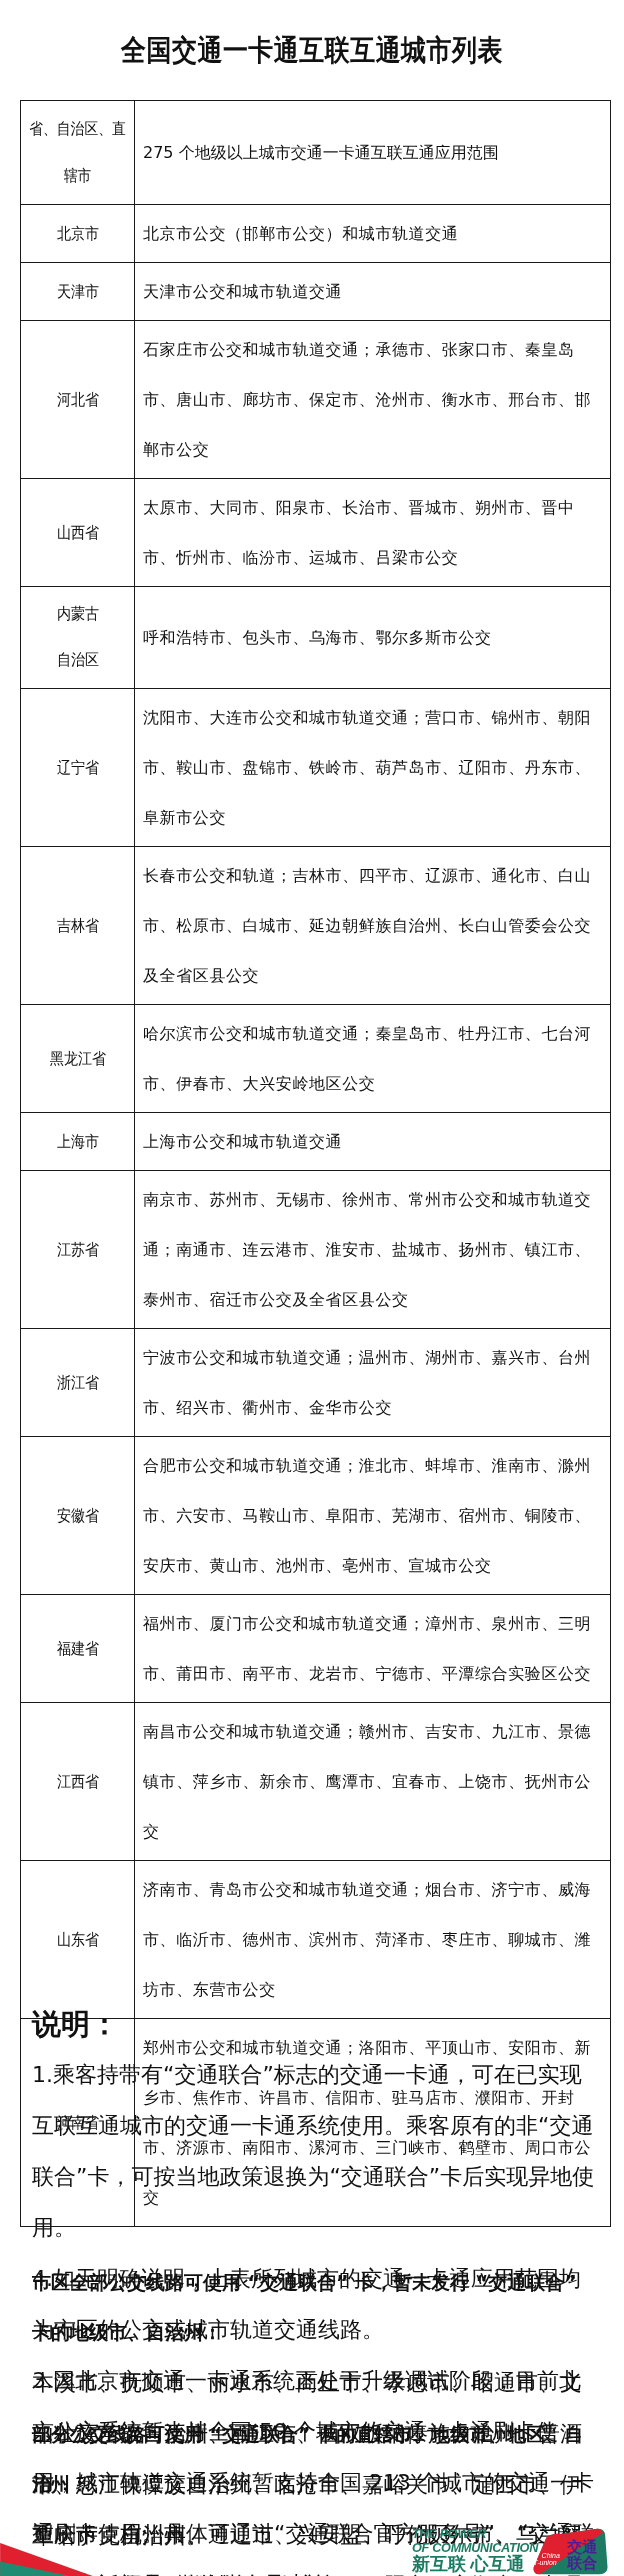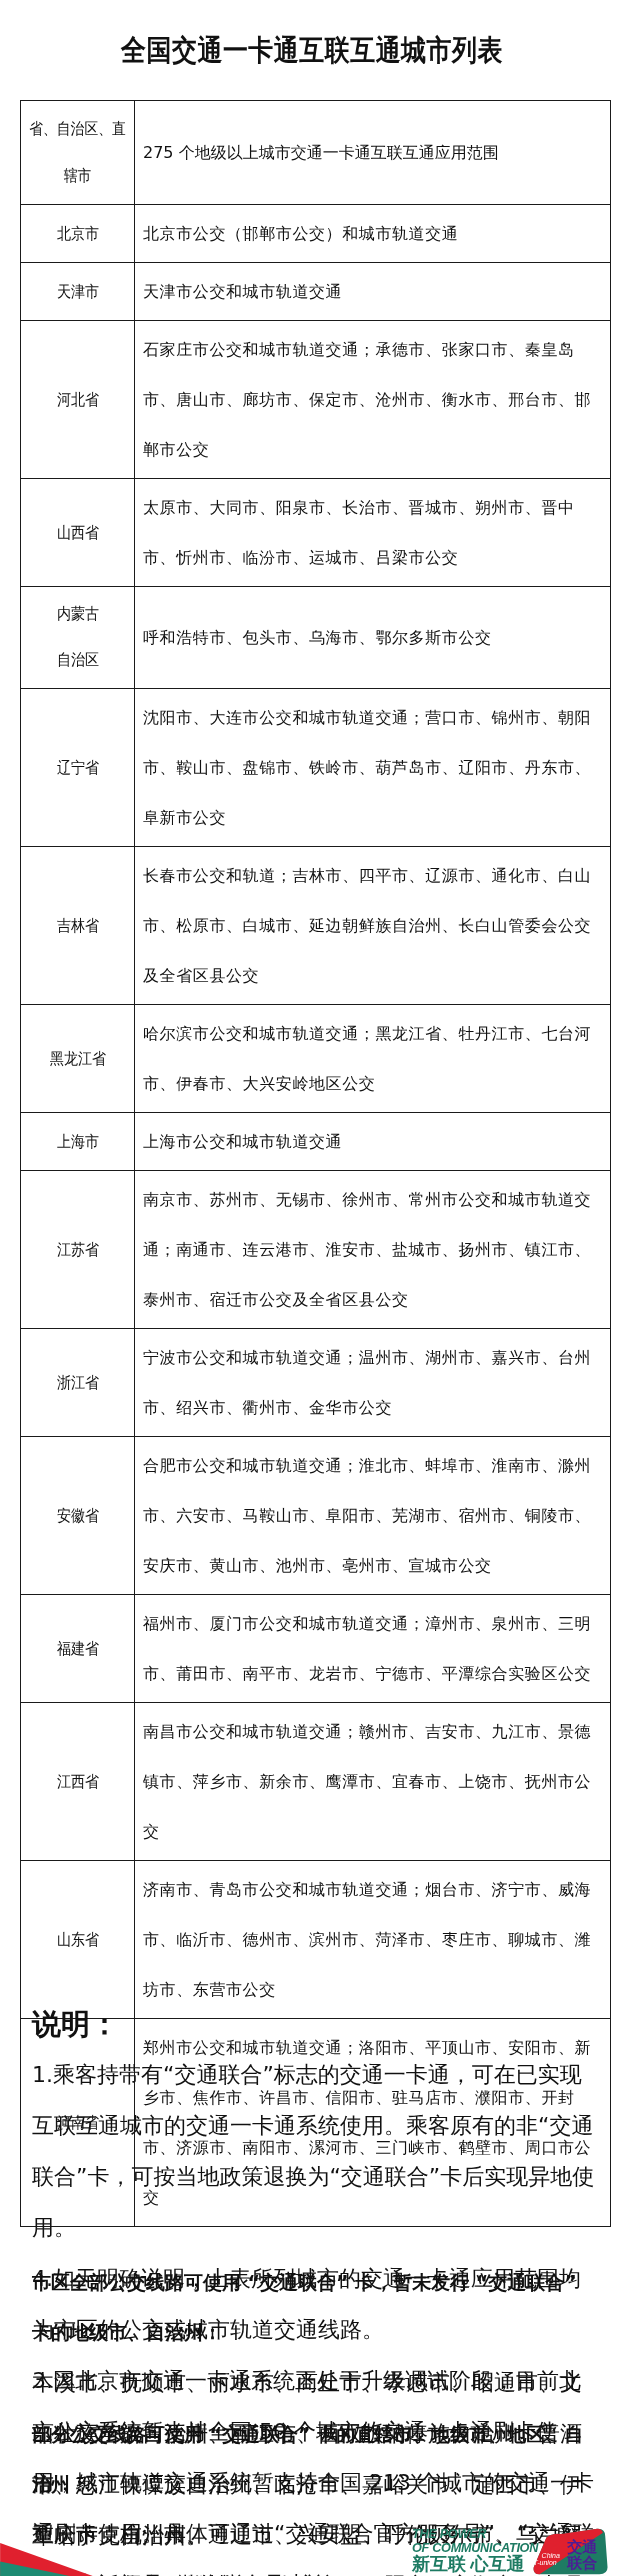--- a/index.html
+++ b/index.html
@@ -136,21 +136,21 @@
       </tr>
       <tr>
         <td class="col-prov"><span class="prov-text">吉林省</span></td>
         <td class="col-scope">
           <span class="scope-text">长春市公交和轨道；吉林市、四平市、辽源市、通化市、白山市、松原市、白城市、延边朝鲜族自治州、长白山管委会公交及全省区县公交</span>
         </td>
       </tr>
       <tr>
         <td class="col-prov"><span class="prov-text">黑龙江省</span></td>
         <td class="col-scope">
-          <span class="scope-text">哈尔滨市公交和城市轨道交通；黑龙江省、牡丹江市、七台河市、伊春市、大兴安岭地区公交</span>
+          <span class="scope-text">哈尔滨市公交和城市轨道交通；秦皇岛市、牡丹江市、七台河市、伊春市、大兴安岭地区公交</span>
         </td>
       </tr>
       <tr>
         <td class="col-prov"><span class="prov-text">上海市</span></td>
         <td class="col-scope">
           <span class="scope-text">上海市公交和城市轨道交通</span>
         </td>
       </tr>
       <tr>
         <td class="col-prov"><span class="prov-text">江苏省</span></td>

